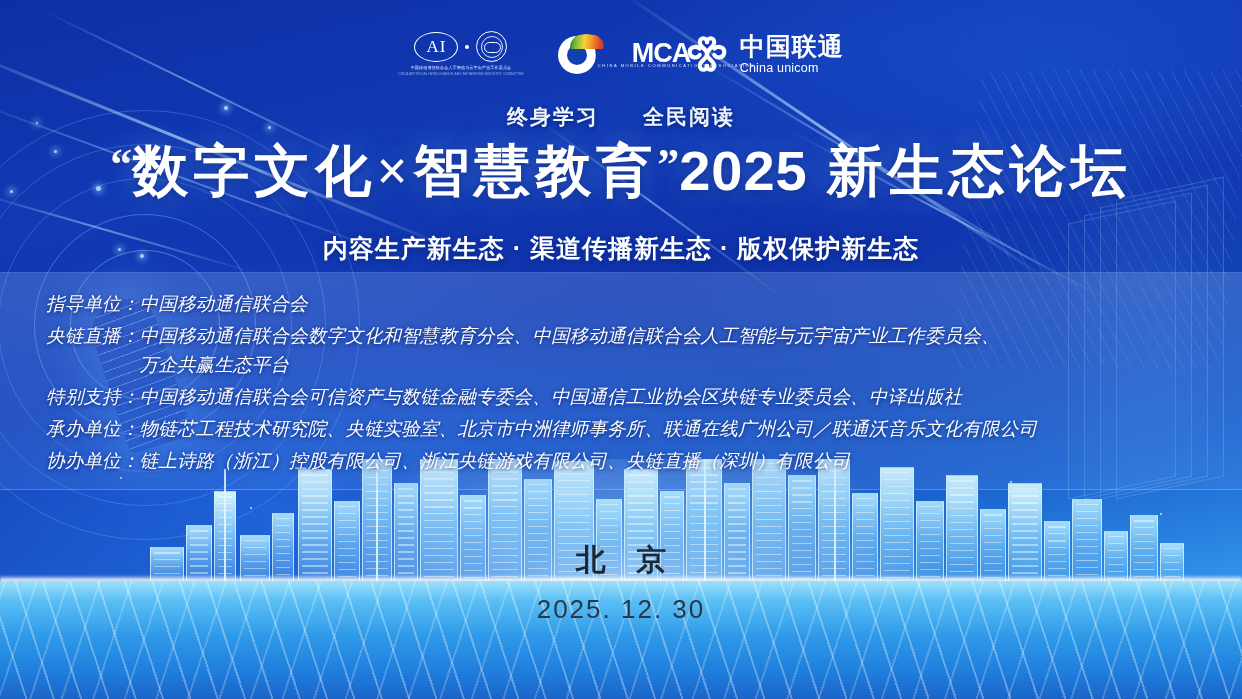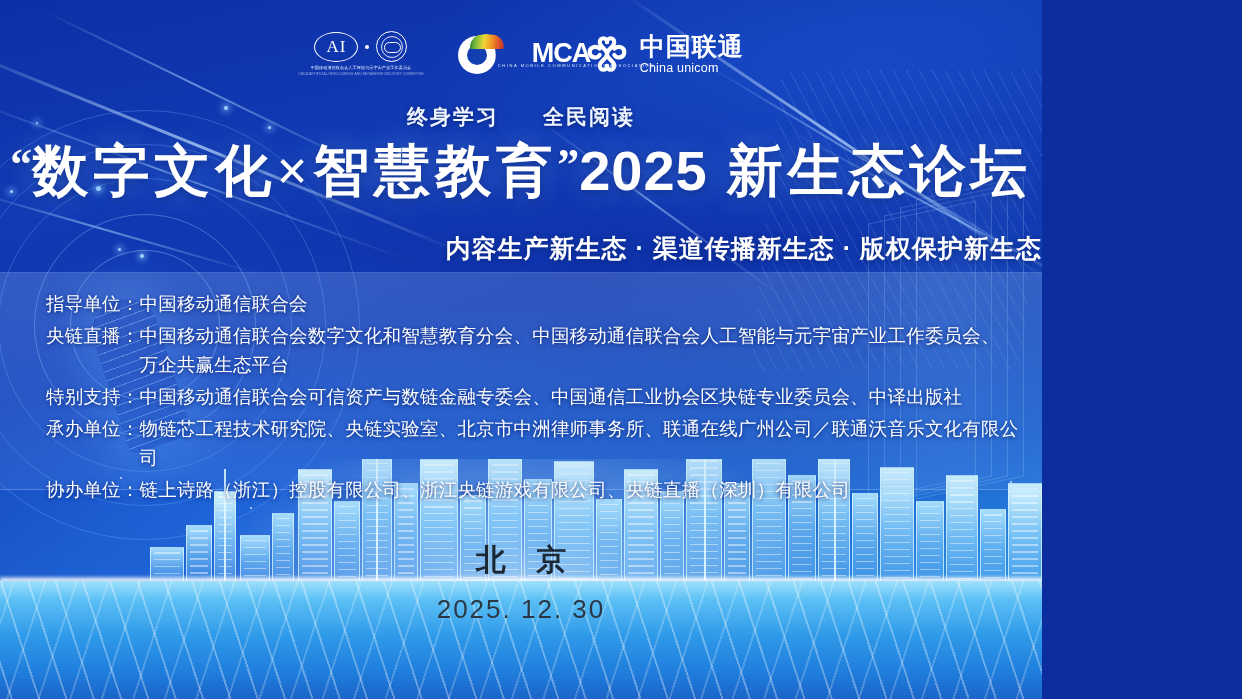--- a/index.html
+++ b/index.html
@@ -1,20 +1,20 @@
 <!DOCTYPE html>
 <html><head>
 <meta charset="utf-8">
 <style>
   * { margin:0; padding:0; box-sizing:border-box; }
   html,body { width:1242px; height:699px; overflow:hidden; background:#0b2d9e; }
   body { font-family:"Liberation Sans", sans-serif; }
 
   #poster {
-    position:relative; width:1042px; height:699px; overflow:hidden;
+    position:relative; width:1242px; height:699px; overflow:hidden;
     background:
       radial-gradient(ellipse 900px 420px at 22% 72%, rgba(40,120,240,0.55) 0%, rgba(20,70,200,0.0) 62%),
       radial-gradient(ellipse 700px 300px at 85% 10%, rgba(30,90,215,0.5) 0%, rgba(15,55,180,0) 65%),
       linear-gradient(168deg,#0d2fa6 0%, #113ab4 24%, #0f32ab 44%, #1347b9 58%, #1b63cf 72%, #2f8ee6 86%, #56b3f2 100%);
   }
 
   
   .streaks { position:absolute; inset:0; overflow:hidden; pointer-events:none; }
   .streak {
     position:absolute; height:2px; border-radius:2px;
@@ -96,38 +96,39 @@
     position:absolute; top:142px; left:0; right:0; z-index:7; text-align:center;
     white-space:nowrap; color:#ffffff; font-weight:bold;
     font-family:"Liberation Serif", serif;
     font-size:56px; letter-spacing:5px; line-height:1.05;
     text-shadow:0 2px 10px rgba(10,40,130,.85), 0 0 26px rgba(120,180,255,.45);
   }
   .title .q { font-size:44px; vertical-align:top; letter-spacing:0; }
   .title .yr { font-family:"Liberation Sans", sans-serif; letter-spacing:1px; }
 
   .subtitle {
-    position:absolute; top:232px; left:0; right:0; z-index:7; text-align:right;
+    position:absolute; top:232px; left:0; right:0; z-index:7; text-align:center;
     color:#ffffff; font-size:25px; letter-spacing:1px; font-weight:600;
     text-shadow:0 1px 6px rgba(8,35,120,.9);
   }
 
   
   .orgpanel {
     position:absolute; left:0; right:0; top:272px; height:218px; z-index:5;
     background:linear-gradient(180deg, rgba(150,190,245,0.26) 0%, rgba(130,175,240,0.20) 45%, rgba(120,170,240,0.12) 100%);
     border-top:1px solid rgba(190,220,255,0.22);
     border-bottom:1px solid rgba(190,220,255,0.18);
     padding:16px 22px 0 46px;
   }
   .orgline {
     display:flex; align-items:flex-start;
     color:#ffffff; font-size:18.5px; line-height:29px; letter-spacing:.2px;
     text-shadow:0 1px 4px rgba(5,30,110,.95);
     margin-bottom:3px;
+    font-style:italic;
   }
   .orglabel { flex:0 0 auto; white-space:nowrap; }
   .orgvalue { flex:1 1 auto; }
   .orgvalue .wrap2 { display:block; }
 
   
   .citywrap { position:absolute; left:0; right:0; bottom:0; height:240px; z-index:4; overflow:hidden; }
   .skyglow {
     position:absolute; left:50%; bottom:72px; width:760px; height:240px; transform:translateX(-50%);
     background:radial-gradient(ellipse at 50% 100%, rgba(255,255,255,.85) 0%, rgba(200,235,255,.45) 24%, rgba(120,190,250,0) 62%);

